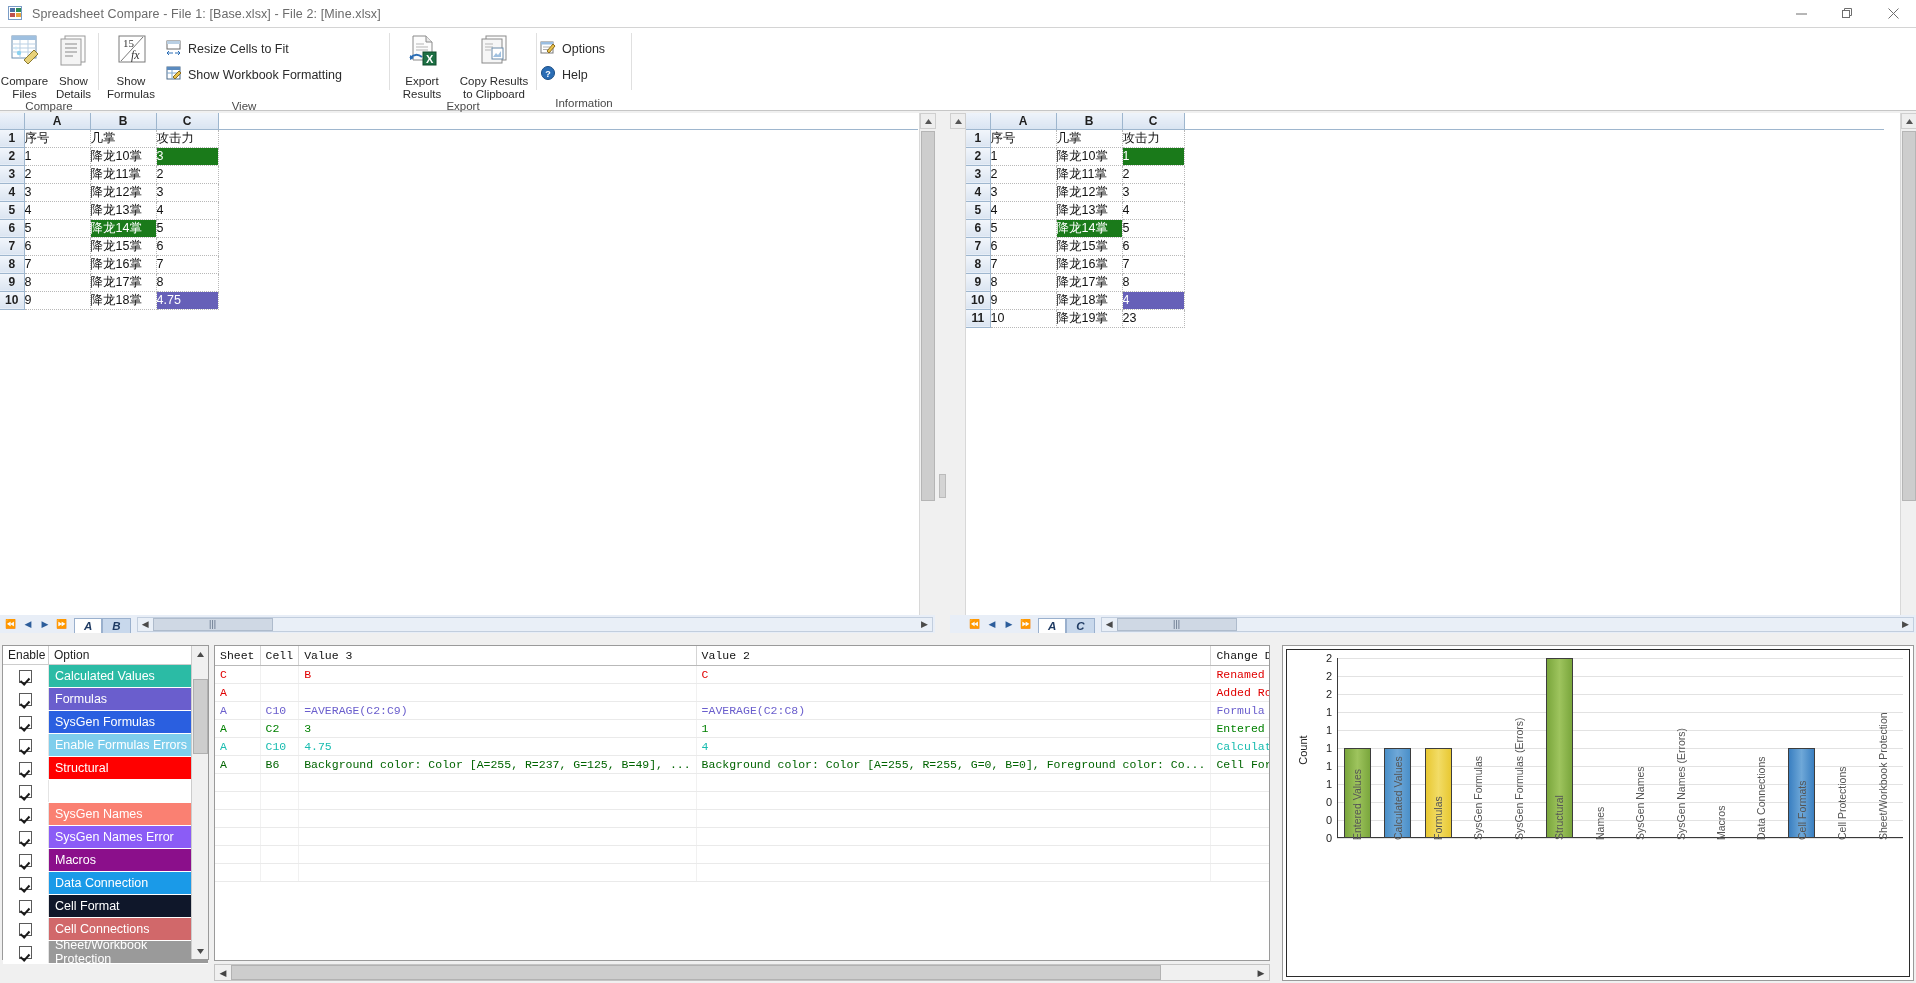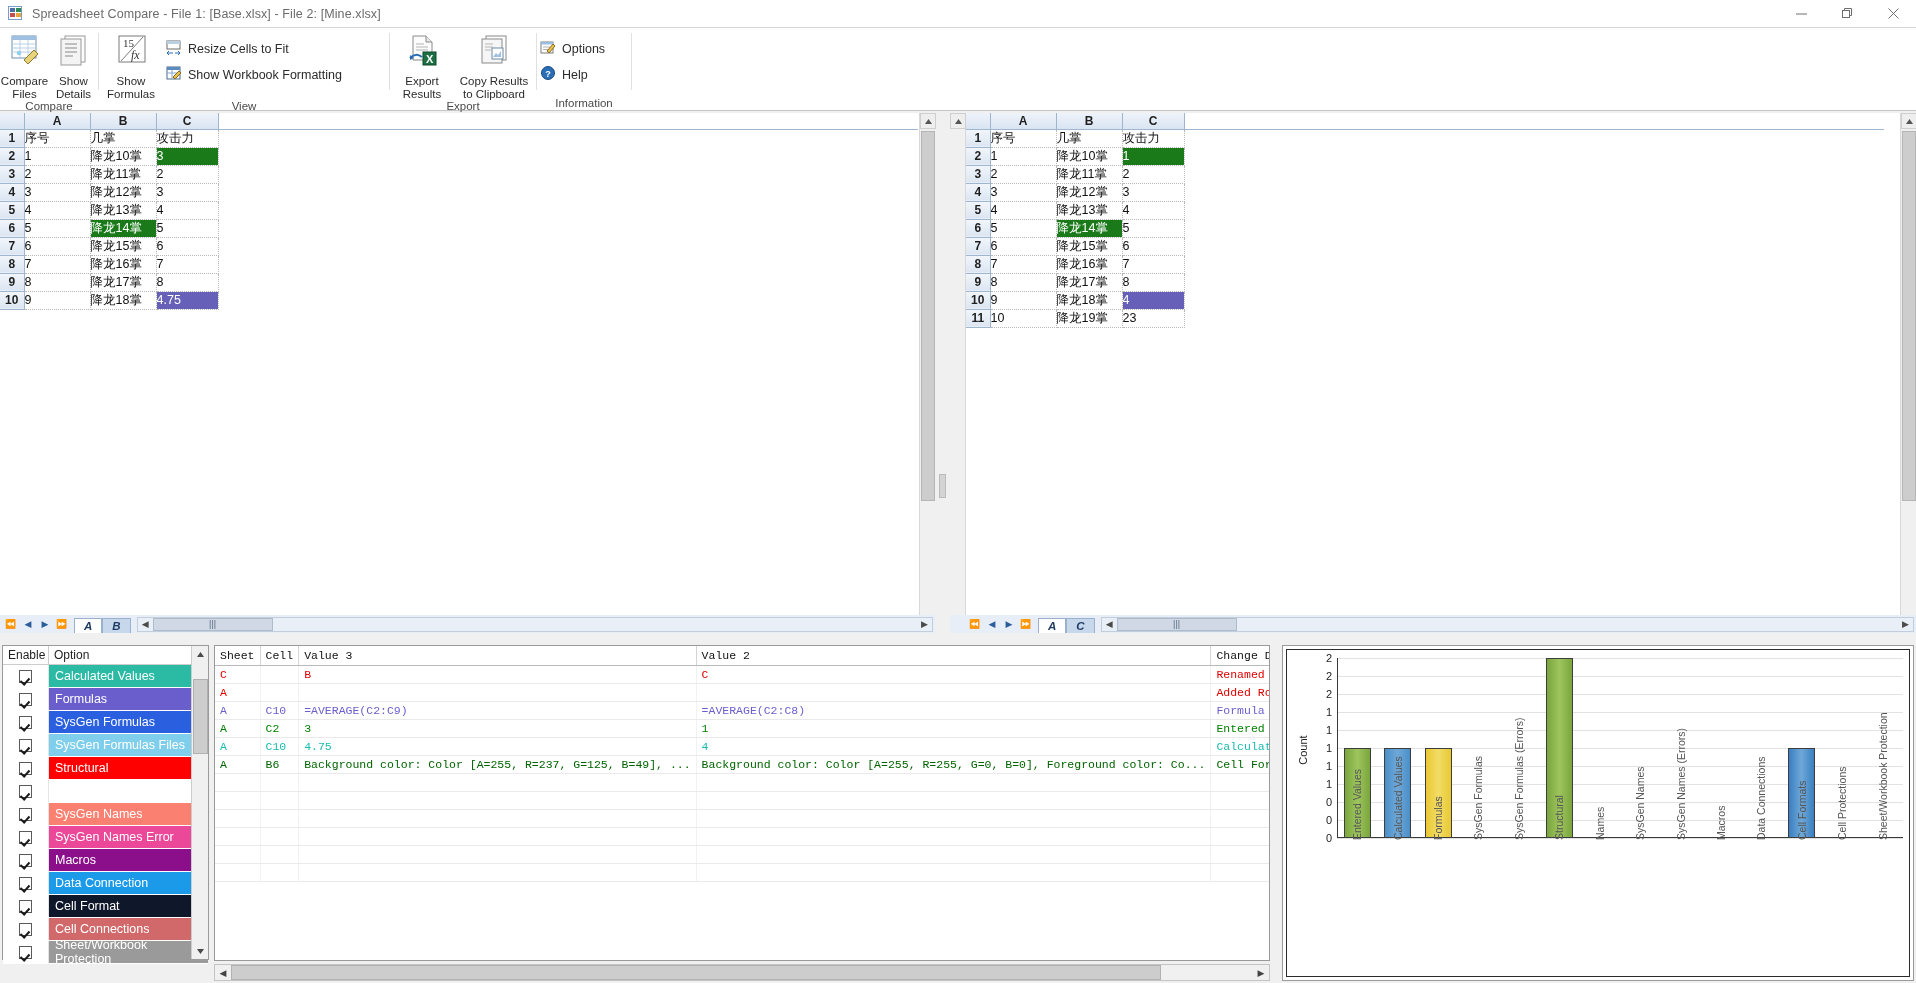--- a/index.html
+++ b/index.html
@@ -654,21 +654,21 @@
           <div class="opt-row">
             <div class="opt-chk-cell">
               <div class="chk"></div>
             </div>
             <div class="opt-label" style="background:#2a5fe0">SysGen Formulas</div>
           </div>
           <div class="opt-row">
             <div class="opt-chk-cell">
               <div class="chk"></div>
             </div>
-            <div class="opt-label" style="background:#7fceec">SysGen Formulas Files</div>
+            <div class="opt-label" style="background:#7fceec">Enable Formulas Errors</div>
           </div>
           <div class="opt-row">
             <div class="opt-chk-cell">
               <div class="chk"></div>
             </div>
             <div class="opt-label" style="background:#ff0000">Structural</div>
           </div>
           <div class="opt-row">
             <div class="opt-chk-cell">
               <div class="chk"></div>
@@ -678,21 +678,21 @@
           <div class="opt-row">
             <div class="opt-chk-cell">
               <div class="chk"></div>
             </div>
             <div class="opt-label" style="background:#fa8072">SysGen Names</div>
           </div>
           <div class="opt-row">
             <div class="opt-chk-cell">
               <div class="chk"></div>
             </div>
-            <div class="opt-label" style="background:#ec4899">SysGen Names Error</div>
+            <div class="opt-label" style="background:#8b5cf6">SysGen Names Error</div>
           </div>
           <div class="opt-row">
             <div class="opt-chk-cell">
               <div class="chk"></div>
             </div>
             <div class="opt-label" style="background:#8b0f8b">Macros</div>
           </div>
           <div class="opt-row">
             <div class="opt-chk-cell">
               <div class="chk"></div>

